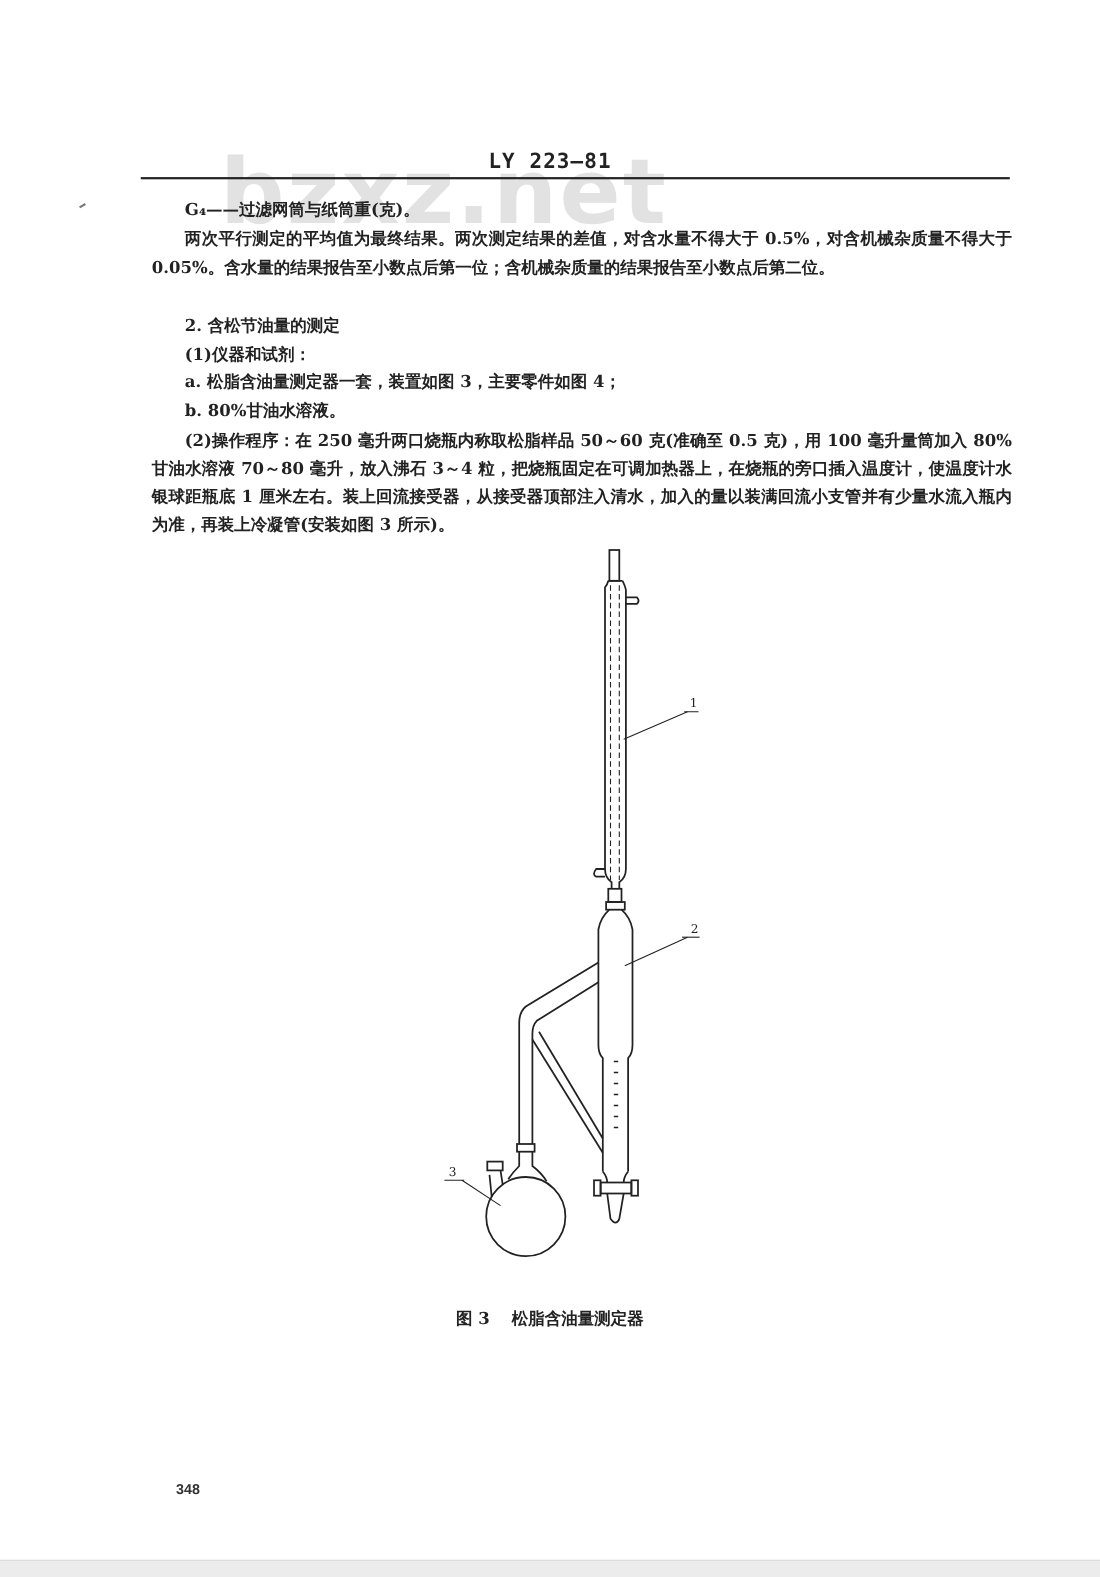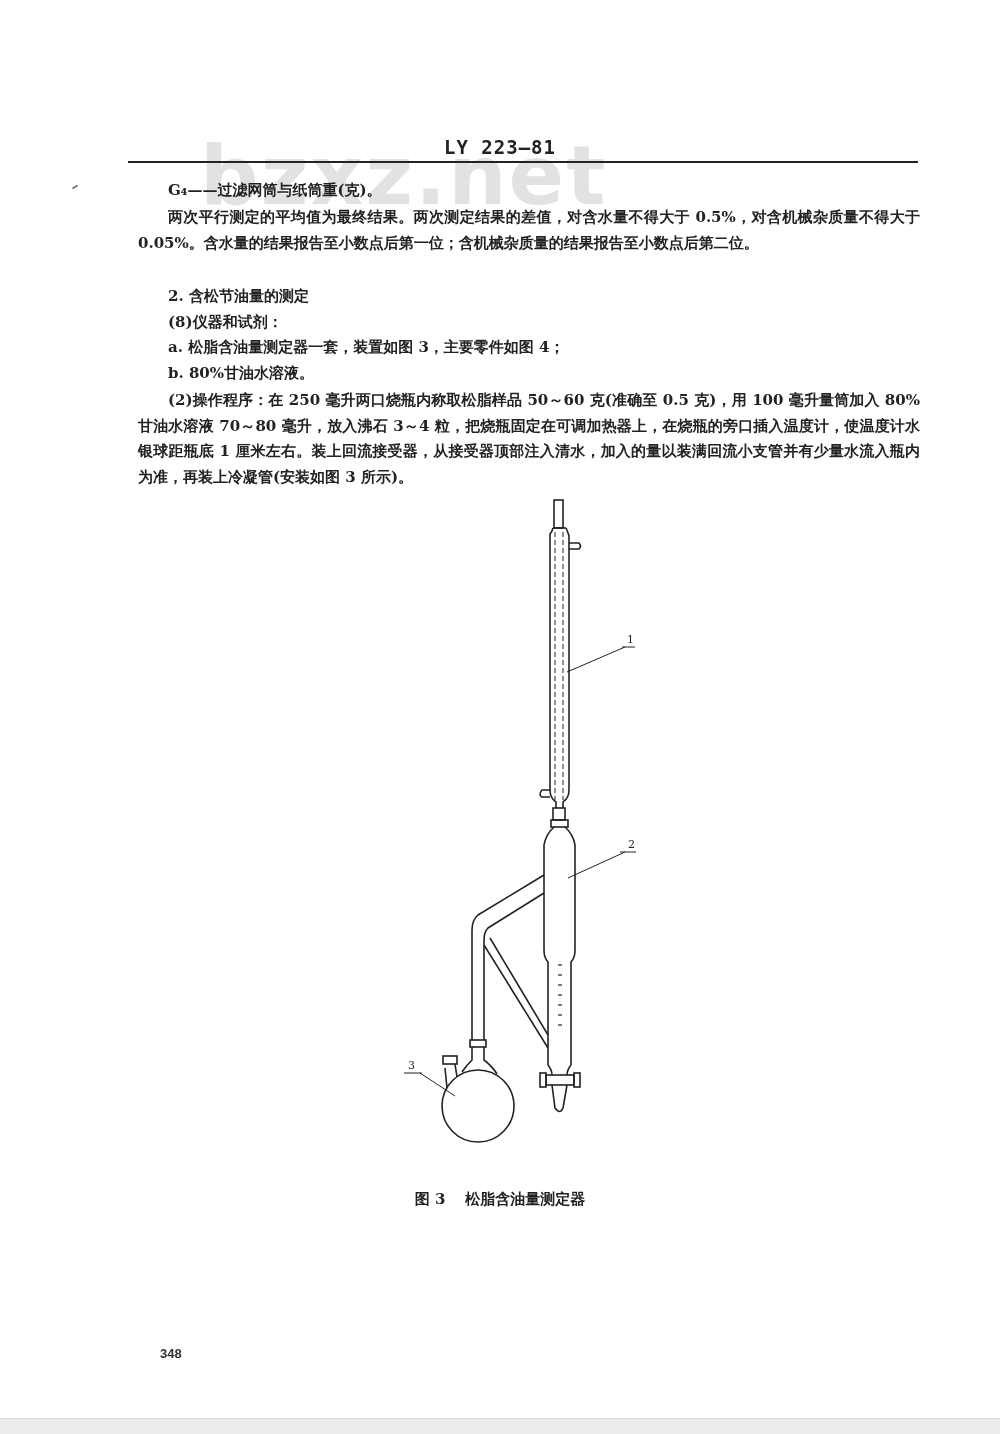--- a/index.html
+++ b/index.html
@@ -41,21 +41,21 @@
 
   <div class="header-code">LY 223—81</div>
   <div class="header-rule"></div>
   <div class="stray-mark"></div>
 
   <div class="line" style="top:181px;">G₄——过滤网筒与纸筒重(克)。</div>
 
   <p class="para indent" style="top:205px;">两次平行测定的平均值为最终结果。两次测定结果的差值，对含水量不得大于 0.5%，对含机械杂质量不得大于 0.05%。含水量的结果报告至小数点后第一位；含机械杂质量的结果报告至小数点后第二位。</p>
 
   <div class="line" style="top:287px;">2. 含松节油量的测定</div>
-  <div class="line" style="top:313px;">(8)仪器和试剂：</div>
+  <div class="line" style="top:313px;">(1)仪器和试剂：</div>
   <div class="line" style="top:338px;">a. 松脂含油量测定器一套，装置如图 3，主要零件如图 4；</div>
   <div class="line" style="top:364px;">b. 80%甘油水溶液。</div>
 
   <p class="para indent" style="top:388px;">(2)操作程序：在 250 毫升两口烧瓶内称取松脂样品 50～60 克(准确至 0.5 克)，用 100 毫升量筒加入 80%甘油水溶液 70～80 毫升，放入沸石 3～4 粒，把烧瓶固定在可调加热器上，在烧瓶的旁口插入温度计，使温度计水银球距瓶底 1 厘米左右。装上回流接受器，从接受器顶部注入清水，加入的量以装满回流小支管并有少量水流入瓶内为准，再装上冷凝管(安装如图 3 所示)。</p>
 
   <div class="figure">
     <svg width="320" height="660" viewBox="360 495 320 660" xmlns="http://www.w3.org/2000/svg" fill="none" stroke="#222" stroke-width="1.6">
       <g>
 
         <rect x="554" y="500" width="9" height="28"></rect>

